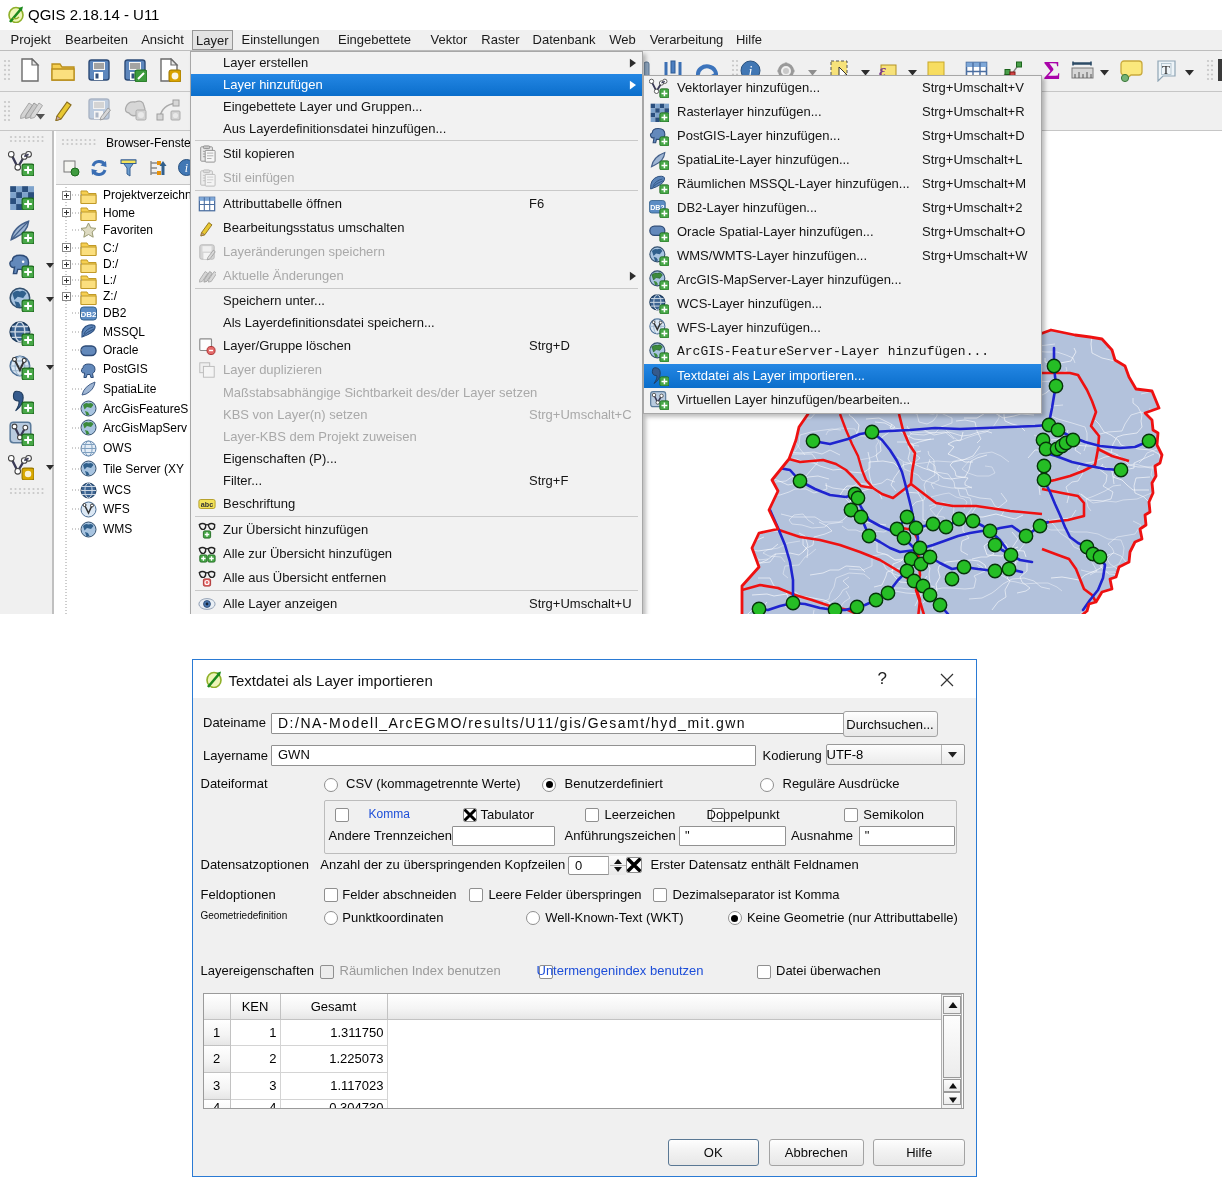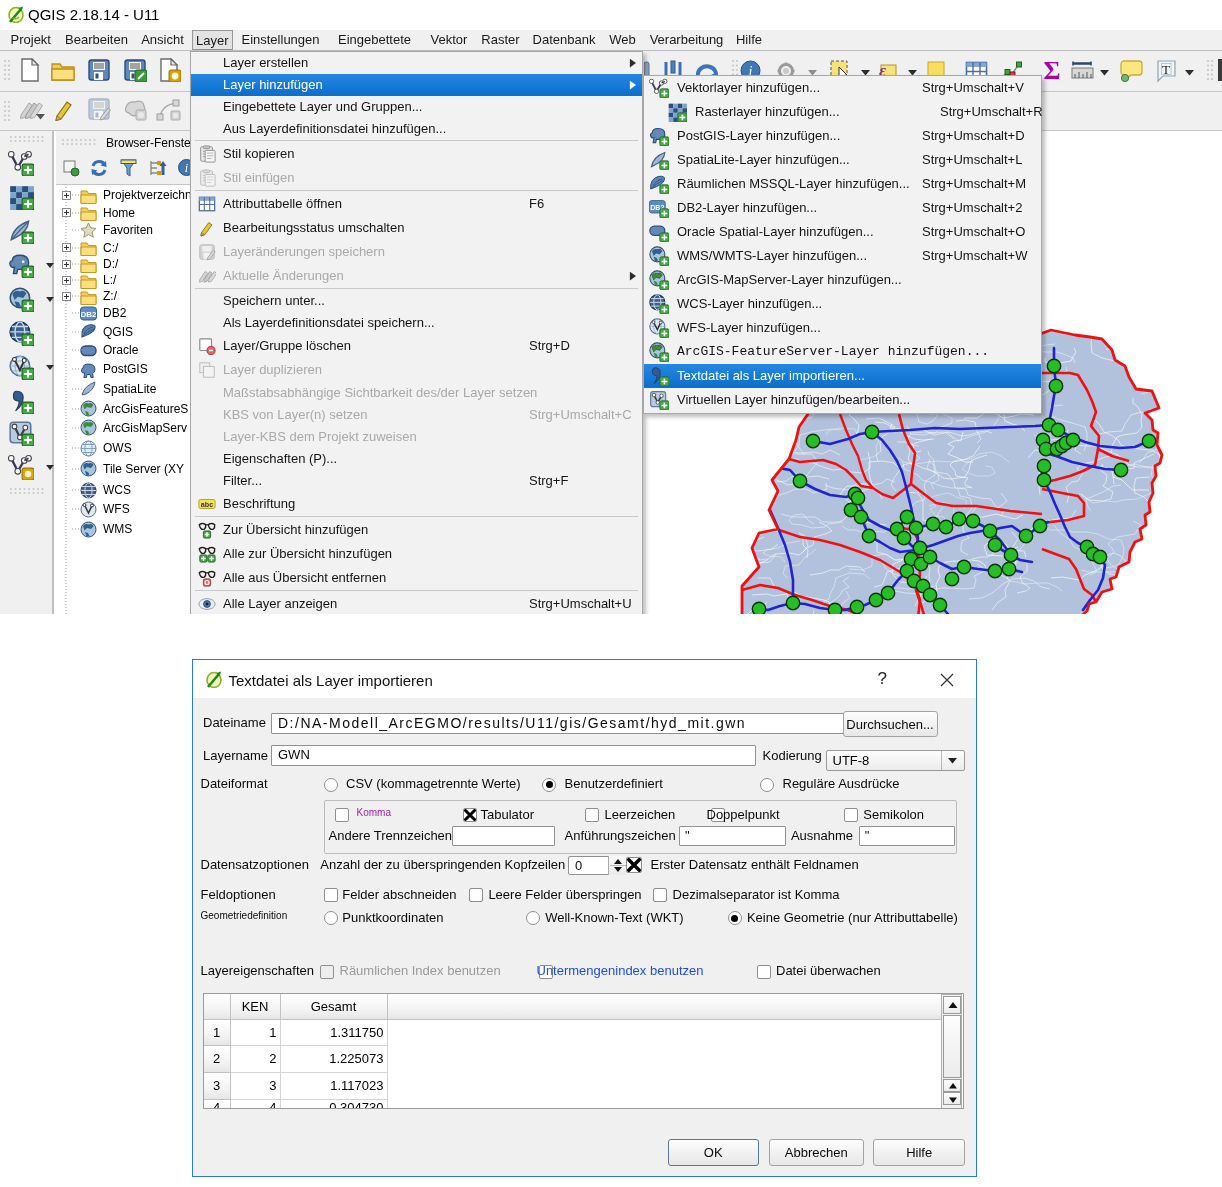--- a/index.html
+++ b/index.html
@@ -556,21 +556,21 @@
           <span style="position:absolute;left:47px">DB2</span>
         </div>
         <svg class="abs" style="left:24px;top:119.8px" width="17" height="17" viewBox="0 0 17 17">
           <rect x="0.5" y="2" width="16" height="13" rx="3" fill="#5b8cc4" stroke="#33608c"></rect>
           <text x="8.5" y="12" font-size="8" fill="#fff" text-anchor="middle" font-weight="bold">DB2</text>
         </svg>
         <svg class="abs" style="left:16px;top:122px" width="26" height="12" viewBox="0 0 26 12">
           <line x1="0" y1="6" x2="11" y2="6" stroke="#9a9a9a" stroke-dasharray="1 2"></line>
         </svg>
         <div class="trow" style="top:138.5px;height:17px;line-height:17px;">
-          <span style="position:absolute;left:47px">QGIS</span>
+          <span style="position:absolute;left:47px">MSSQL</span>
         </div>
         <svg class="abs" style="left:24px;top:138.3px" width="17" height="17" viewBox="0 0 17 17">
           <path d="M2 14 Q1 4 9 2 q7 -1 6 3 q-1 5 -13 9 z" fill="#5b84b8" stroke="#2d5080" stroke-width="1.2"></path>
           <path d="M4 11 Q6 6 13 4 M3 13 Q7 9 14 6" stroke="#2d5080" fill="none"></path>
         </svg>
         <svg class="abs" style="left:16px;top:140.5px" width="26" height="12" viewBox="0 0 26 12">
           <line x1="0" y1="6" x2="11" y2="6" stroke="#9a9a9a" stroke-dasharray="1 2"></line>
         </svg>
         <div class="trow" style="top:157px;height:17px;line-height:17px;">
           <span style="position:absolute;left:47px">Oracle</span>
@@ -1116,21 +1116,21 @@
           <circle cx="9" cy="16" r="2.6" fill="#fff" stroke="#444"></circle>
           <circle cx="15" cy="6" r="2.6" fill="#fff" stroke="#444"></circle>
           <circle cx="19" cy="4" r="2.6" fill="#fff" stroke="#444"></circle>
           <path d="M15 6 L19 4" stroke="#3a3a56" stroke-width="1.6"></path>
           <rect x="13" y="13" width="11" height="11" rx="2" fill="#48a848" stroke="#1d681d"></rect>
           <path d="M18.5 15 v7 M15 18.5 h7" stroke="#fff" stroke-width="1.8"></path>
         </svg>
         <span class="lab">Vektorlayer hinzufügen...</span>
         <span class="sc">Strg+Umschalt+V</span>
       </div>
-      <div class="mi sm" style="height:24px;line-height:24px;margin-left:18px;">
+      <div class="mi sm" style="height:24px;line-height:24px;">
         <svg class="abs" style="left:5px;top:2px" width="20" height="20" viewBox="0 0 24 24">
           <rect x="2.0" y="2.0" width="5.5" height="5.5" fill="#2a4f7e"></rect>
           <rect x="2.0" y="7.5" width="5.5" height="5.5" fill="#7ea3cc"></rect>
           <rect x="2.0" y="13.0" width="5.5" height="5.5" fill="#2a4f7e"></rect>
           <rect x="2.0" y="18.5" width="5.5" height="5.5" fill="#7ea3cc"></rect>
           <rect x="7.5" y="2.0" width="5.5" height="5.5" fill="#7ea3cc"></rect>
           <rect x="7.5" y="7.5" width="5.5" height="5.5" fill="#2a4f7e"></rect>
           <rect x="7.5" y="13.0" width="5.5" height="5.5" fill="#7ea3cc"></rect>
           <rect x="7.5" y="18.5" width="5.5" height="5.5" fill="#2a4f7e"></rect>
           <rect x="13.0" y="2.0" width="5.5" height="5.5" fill="#2a4f7e"></rect>
@@ -1281,33 +1281,33 @@
     <div class="abs" style="left:685px;top:9px;font-size:17px;color:#222;">?</div>
     <svg class="abs" style="left:747px;top:13px" width="14" height="14" viewBox="0 0 14 14">
       <path d="M1 1 L13 13 M13 1 L1 13" stroke="#333" stroke-width="1.2"></path>
     </svg>
     <div class="ditem" style="left:10.5px;top:55.5px;font-size:13px;color:#0a0a0a">Dateiname</div>
     <div class="fld" style="left:78.5px;top:53.5px;width:592.5px;height:20.5px;line-height:18.5px;padding-left:6px;"><span style="letter-spacing:1.5px;font-size:14px">D:/NA-Modell_ArcEGMO/results/U11/gis/Gesamt/hyd_mit.gwn</span></div>
     <div class="btn" style="left:650px;top:51px;width:95px;height:26.5px;line-height:25px;">Durchsuchen...</div>
     <div class="ditem" style="left:10.5px;top:88px;font-size:13px;color:#0a0a0a">Layername</div>
     <div class="fld" style="left:78.5px;top:85.5px;width:485px;height:20.5px;line-height:18.5px;padding-left:6px;">GWN</div>
     <div class="ditem" style="left:570px;top:88px;font-size:13px;color:#0a0a0a">Kodierung</div>
-    <div class="abs" style="left:633px;top:90px;width:139px;height:21px;background:linear-gradient(180deg,#fdfdfd,#ebebeb);border:1px solid #999;border-radius:2px;font-size:13px;line-height:19px;padding-left:6px;">UTF-8<div class="abs" style="right:22px;top:0;width:1px;height:19px;background:#b9b9b9"></div><svg class="abs" style="right:6px;top:7px" width="10" height="6" viewBox="0 0 10 6">
+    <div class="abs" style="left:633px;top:84px;width:139px;height:21px;background:linear-gradient(180deg,#fdfdfd,#ebebeb);border:1px solid #999;border-radius:2px;font-size:13px;line-height:19px;">UTF-8<div class="abs" style="right:22px;top:0;width:1px;height:19px;background:#b9b9b9"></div><svg class="abs" style="right:6px;top:7px" width="10" height="6" viewBox="0 0 10 6">
         <path d="M0 0 h9 l-4.5 5.5 z" fill="#222"></path>
       </svg></div>
     <div class="ditem" style="left:8px;top:116.5px;font-size:13px;color:#0a0a0a">Dateiformat</div>
     <div class="rd" style="left:131px;top:118px;"></div>
     <div class="ditem" style="left:153.5px;top:116.5px;font-size:13px;color:#0a0a0a">CSV (kommagetrennte Werte)</div>
     <div class="rd on" style="left:349.5px;top:118px;"></div>
     <div class="ditem" style="left:372px;top:116.5px;font-size:13px;color:#0a0a0a">Benutzerdefiniert</div>
     <div class="rd" style="left:567.4px;top:118px;"></div>
     <div class="ditem" style="left:590px;top:116.5px;font-size:13px;color:#0a0a0a">Reguläre Ausdrücke</div>
     <div class="gb" style="left:131px;top:140.5px;width:633.5px;height:54px;"></div>
     <div class="cb" style="left:142px;top:148.5px;width:14px;height:14px;"></div>
-    <div class="ditem" style="left:164px;top:147.5px;font-size:10px;color:#a21caf">Komma</div>
+    <div class="ditem" style="left:176px;top:147.5px;font-size:12px;color:#1d4ed8">Komma</div>
     <div class="cb" style="left:270px;top:148.5px;width:14px;height:14px;">
       <svg width="12" height="12" viewBox="0 0 12 12" style="margin:0px">
         <path d="M1.5 1.5 L10.5 10.5 M10.5 1.5 L1.5 10.5" stroke="#000" stroke-width="3" stroke-linecap="round"></path>
       </svg>
     </div>
     <div class="ditem" style="left:288px;top:147.5px;font-size:13px;color:#0a0a0a">Tabulator</div>
     <div class="cb" style="left:392.8px;top:148.5px;width:14px;height:14px;"></div>
     <div class="ditem" style="left:412px;top:147.5px;font-size:13px;color:#0a0a0a">Leerzeichen</div>
     <div class="cb" style="left:518.9px;top:148.5px;width:14px;height:14px;"></div>
     <div class="ditem" style="left:514px;top:147.5px;font-size:13px;color:#0a0a0a">Doppelpunkt</div>

